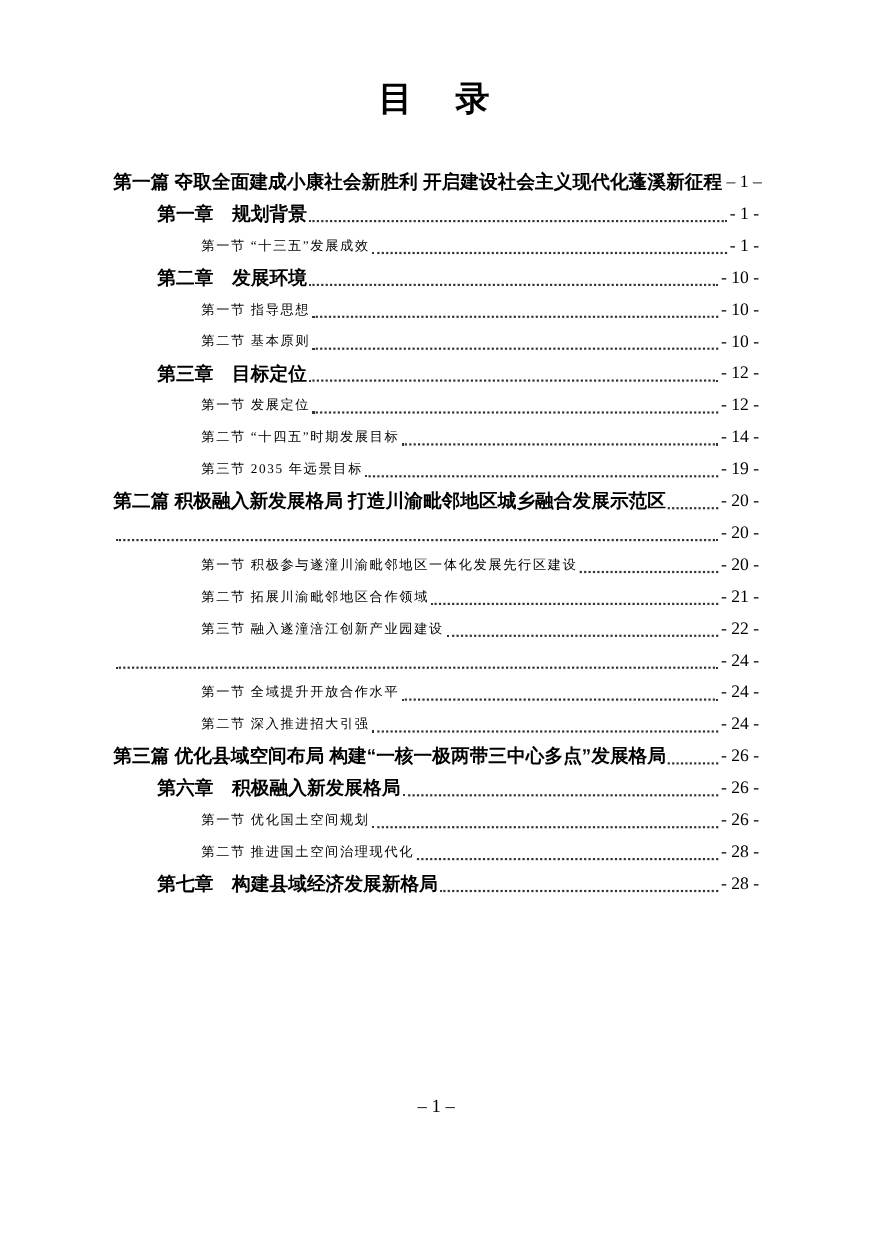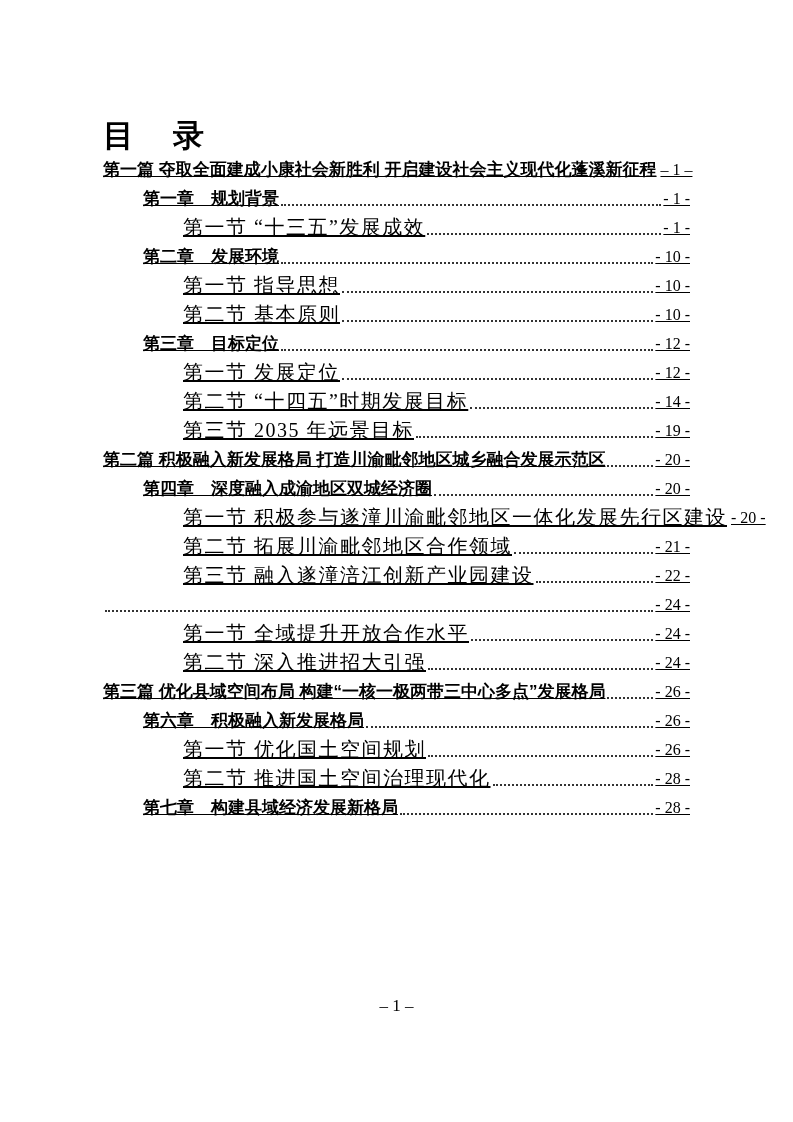--- a/index.html
+++ b/index.html
@@ -18,30 +18,31 @@
     color: #000000;
   }
   .content {
     position: absolute;
     left: 103px;
     top: 0;
     width: 587px;
   }
   .doc-title {
     margin: 0;
-    padding-top: 118px;
+    padding-top: 72px;
+    text-align: center;
     font-family: "Liberation Sans", sans-serif;
     font-weight: bold;
     font-size: 31px;
     line-height: 36px;
     letter-spacing: 4px;
     white-space: pre;
   }
   .toc {
-    text-decoration: underline;
+    margin-top: 42px;
   }
   .toc-line {
     display: flex;
     align-items: flex-end;
     height: 29px;
     box-sizing: border-box;
   }
   .toc-text {
     flex: 0 0 auto;
     white-space: pre;
@@ -55,21 +56,21 @@
   }
   .toc-line.level-2 .toc-text {
     font-family: "Liberation Sans", sans-serif;
     font-weight: bold;
     font-size: 17px;
     margin-left: 40px;
   }
   .toc-line.level-3 .toc-text {
     font-family: "Liberation Serif", serif;
     font-weight: normal;
-    font-size: 20px;
+    font-size: 12px;
     letter-spacing: 1.5px;
     margin-left: 80px;
   }
   .leader {
     flex: 1 1 auto;
     min-width: 0;
     border-bottom: 2px dotted #333333;
     margin: 0 2px 6px 2px;
   }
   .page-num {
@@ -146,21 +147,20 @@
           <span class="toc-text">第三节 2035 年远景目标</span>
           <span class="leader"></span>
           <span class="page-num">- 19 -</span>
         </div>
         <div class="toc-line level-1">
           <span class="toc-text">第二篇 积极融入新发展格局 打造川渝毗邻地区城乡融合发展示范区</span>
           <span class="leader"></span>
           <span class="page-num">- 20 -</span>
         </div>
         <div class="toc-line level-2">
-          <span class="toc-text">第四章　深度融入成渝地区双城经济圈</span>
           <span class="leader"></span>
           <span class="page-num">- 20 -</span>
         </div>
         <div class="toc-line level-3">
           <span class="toc-text">第一节 积极参与遂潼川渝毗邻地区一体化发展先行区建设</span>
           <span class="leader"></span>
           <span class="page-num">- 20 -</span>
         </div>
         <div class="toc-line level-3">
           <span class="toc-text">第二节 拓展川渝毗邻地区合作领域</span>

